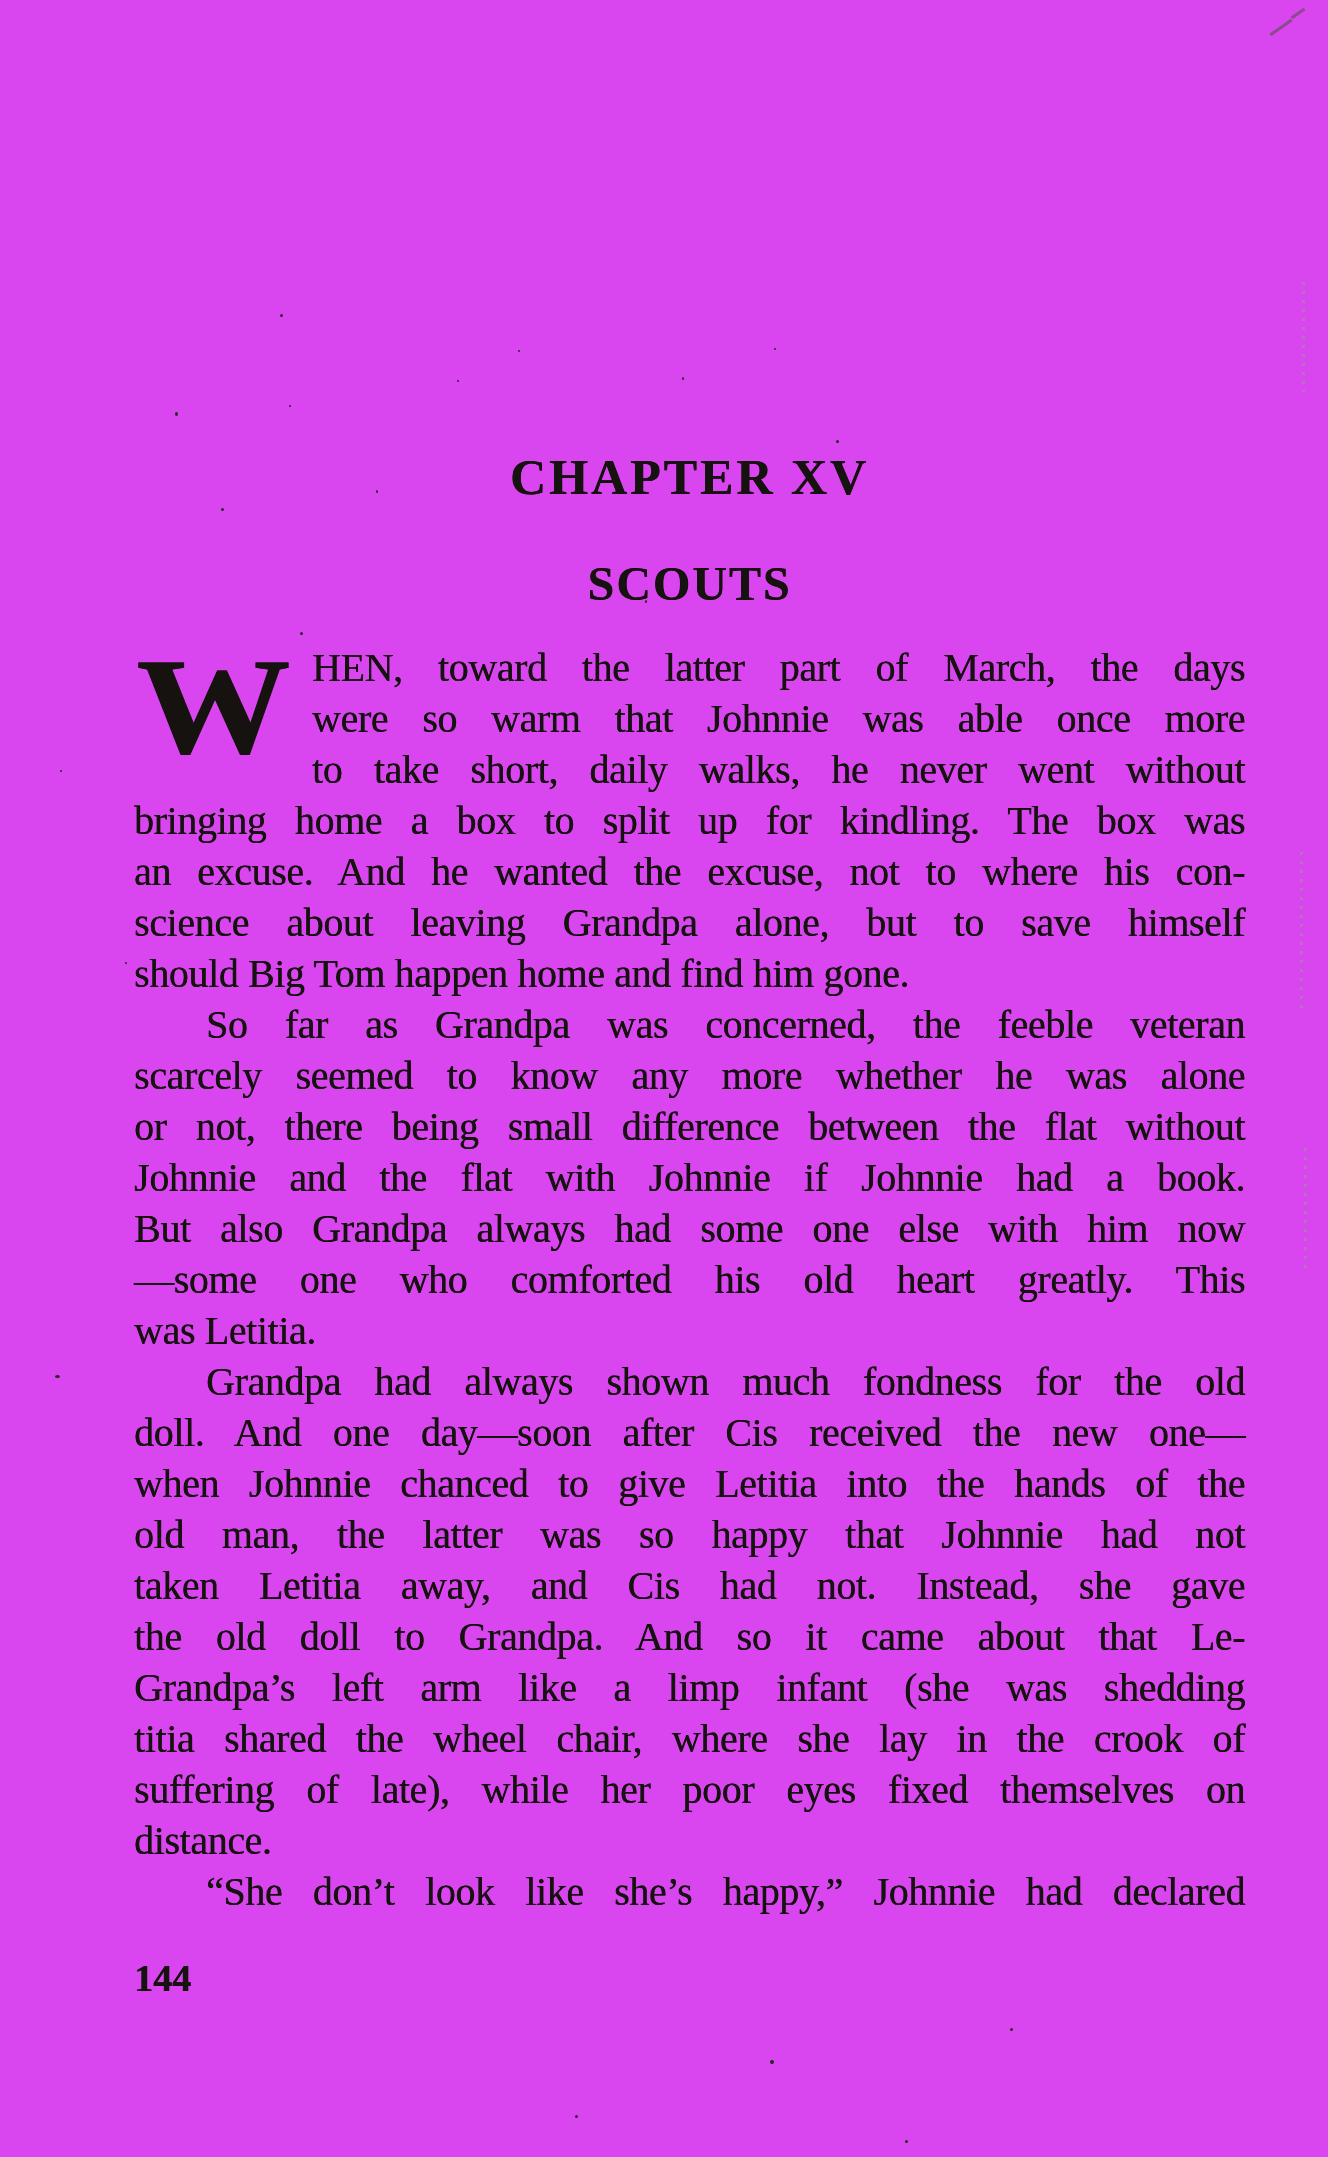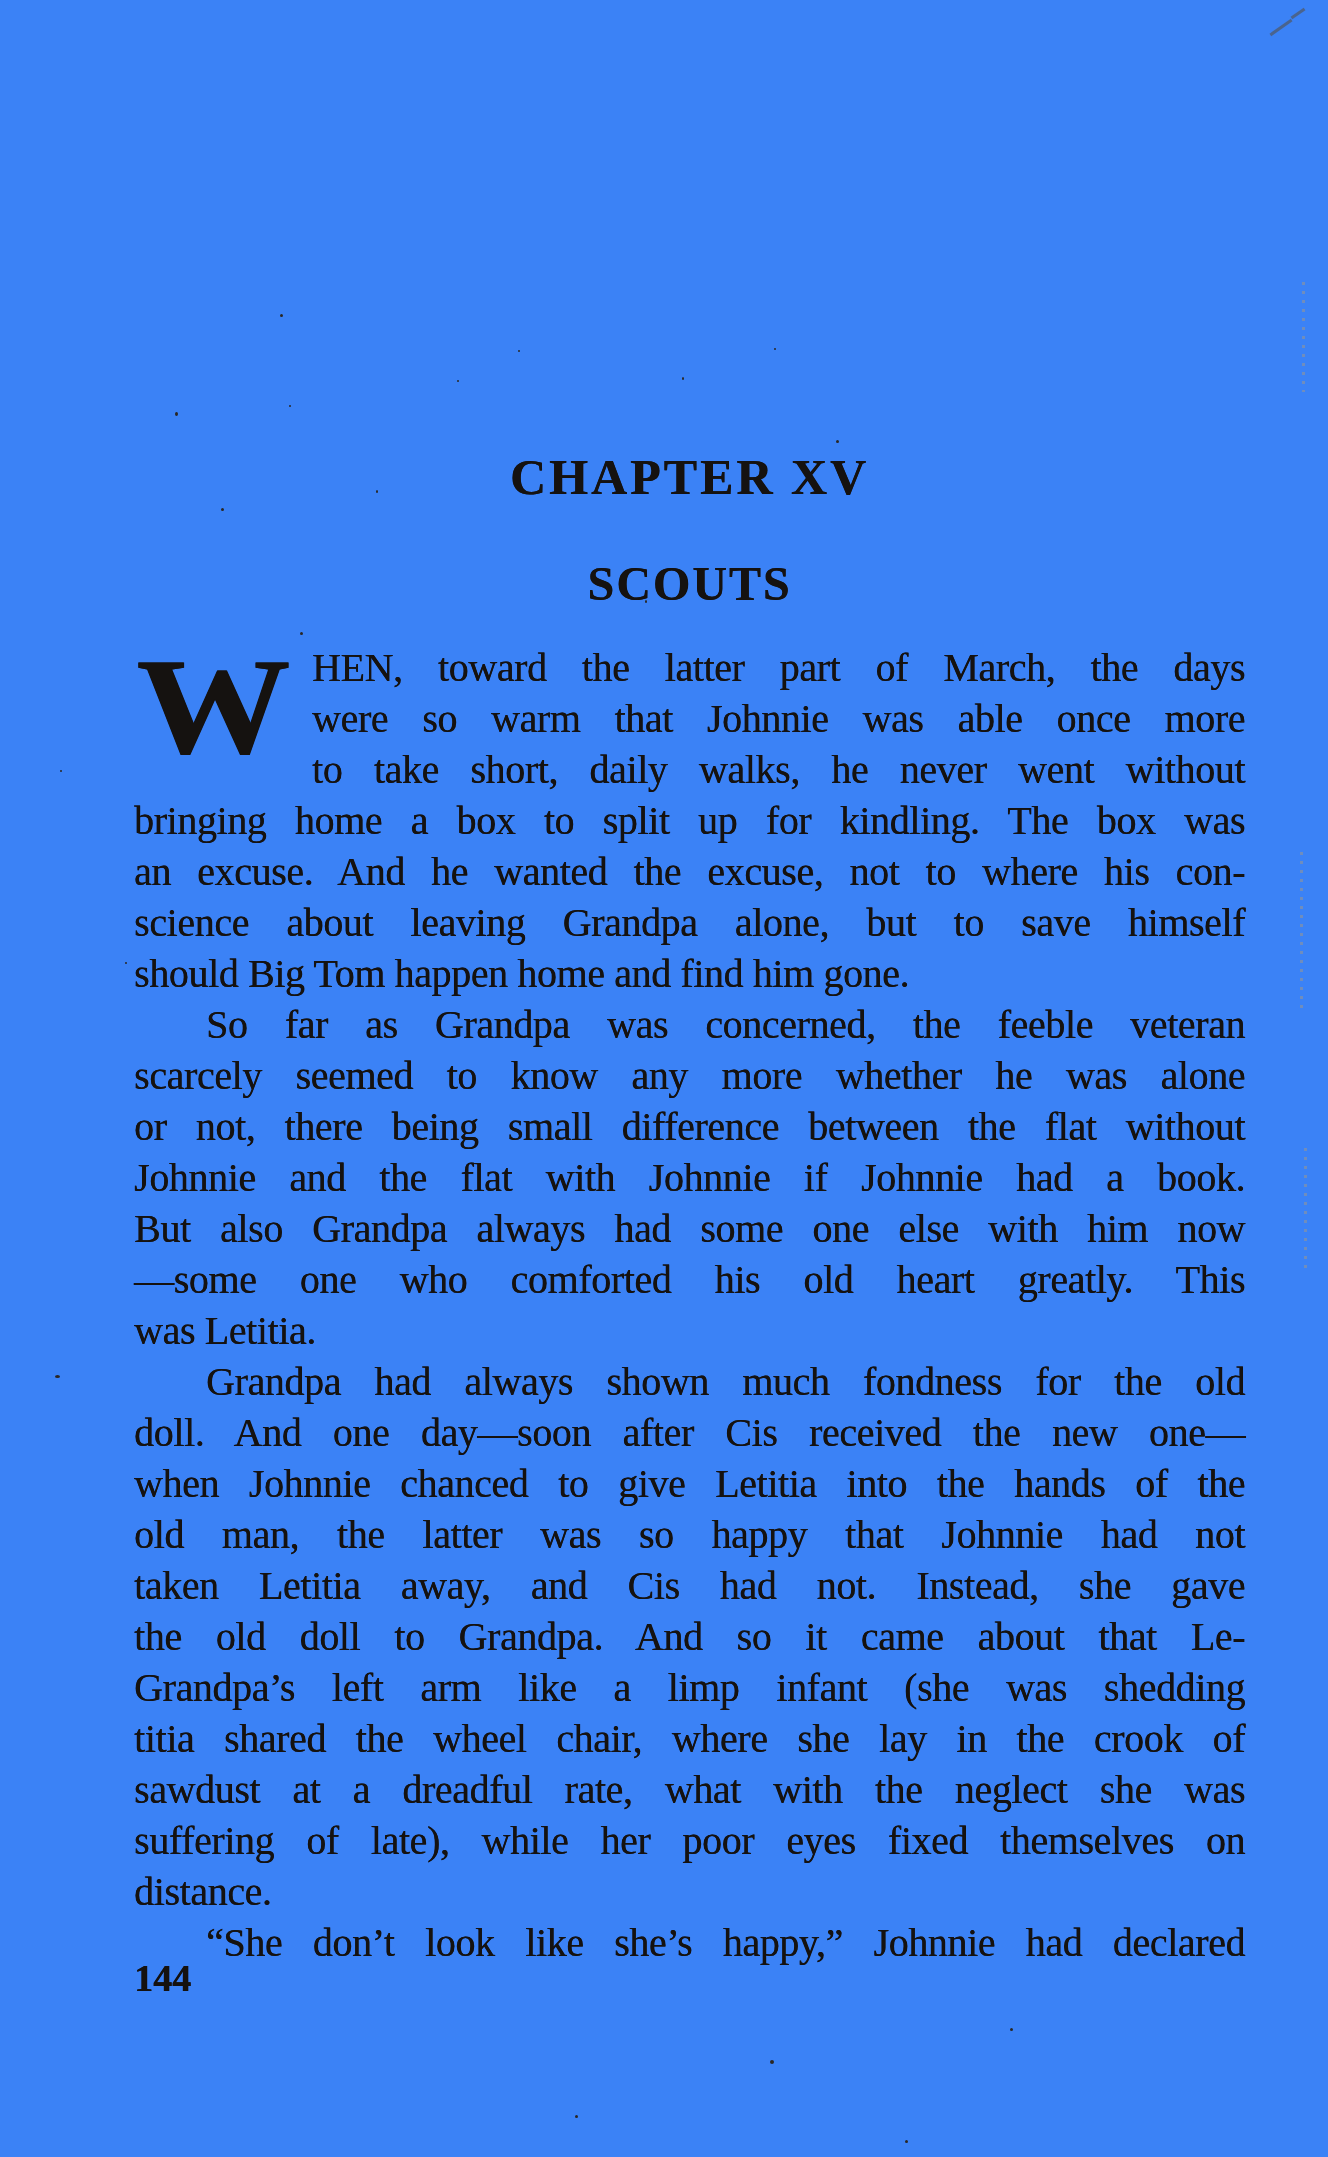--- a/index.html
+++ b/index.html
@@ -1,20 +1,20 @@
 <!DOCTYPE html>
 <html><head>
 <meta charset="utf-8">
 <style>
   html,body{margin:0;padding:0;background:#e8e8e6;}
   .page{
     position:relative;
     width:1328px;height:2157px;
     margin:0 auto;
-    background:#3b82f6;
+    background:#d946ef;
     overflow:hidden;
     font-family:"Liberation Serif","DejaVu Serif",serif;
     color:#151210;
   }
   
   .chapter{
     position:absolute;left:134px;width:1111px;top:450px;
     text-align:center;font-size:50px;font-weight:bold;
     letter-spacing:3px;line-height:1.1;
     text-shadow:0.4px 0 0 currentColor;
@@ -90,21 +90,20 @@
         <div class="line">—some one who comforted his old heart greatly.  This</div>
         <div class="line end">was Letitia.</div>
         <div class="line ind">Grandpa had always shown much fondness for the old</div>
         <div class="line">doll.  And one day—soon after Cis received the new one—</div>
         <div class="line">when Johnnie chanced to give Letitia into the hands of the</div>
         <div class="line">old man, the latter was so happy that Johnnie had not</div>
         <div class="line">taken Letitia away, and Cis had not.  Instead, she gave</div>
         <div class="line">the old doll to Grandpa.  And so it came about that Le-</div>
         <div class="line">Grandpa’s left arm like a limp infant (she was shedding</div>
         <div class="line">titia shared the wheel chair, where she lay in the crook of</div>
-        <div class="line">sawdust at a dreadful rate, what with the neglect she was</div>
         <div class="line">suffering of late), while her poor eyes fixed themselves on</div>
         <div class="line end">distance.</div>
         <div class="line ind">“She don’t look like she’s happy,” Johnnie had declared</div>
       </div>
   </div>
 
   <div class="pagenum">144</div>
 
   <div class="tickmark" style="left:1268px;top:26px;"></div>
   <div class="tickmark" style="left:1290px;top:12px;width:16px;"></div>

